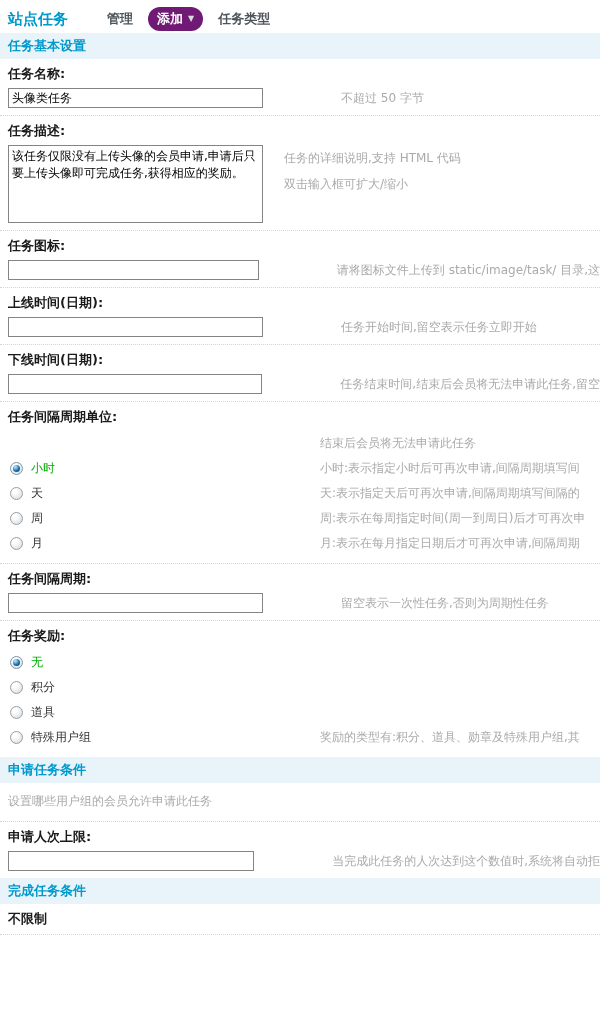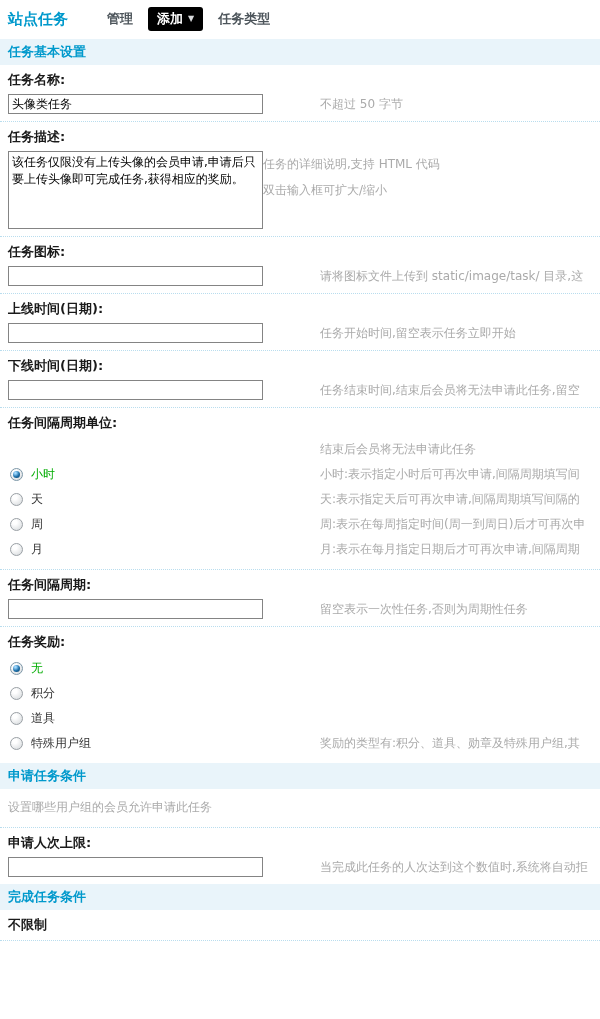--- a/index.html
+++ b/index.html
@@ -7,36 +7,36 @@
   body {
     width:600px; height:1019px; overflow:hidden;
     font-family:"DejaVu Sans","Liberation Sans",sans-serif;
     font-size:12px; color:#333;
   }
   
   .hdr { display:flex; align-items:center; padding:8px 0 0 8px; height:30px; }
   .hdr-title { color:#0099CC; font-size:15px; font-weight:bold; margin-right:26px; }
   .hdr-tab { color:#4d555b; font-size:13px; font-weight:bold; margin:0 13px; cursor:pointer; }
   .hdr-tab-active {
-    background:#000000; color:#fff; font-size:13px; font-weight:bold;
-    padding:3px 9px; border-radius:3px; margin:0 2px; cursor:pointer;
+    background:#701a75; color:#fff; font-size:13px; font-weight:bold;
+    padding:3px 9px; border-radius:12px; margin:0 2px; cursor:pointer;
     display:inline-flex; align-items:center; gap:5px;
   }
   .caret { font-size:8px; color:#d9dbdd; line-height:1; }
   
   .secbar {
-    margin-top:9px; height:26px; line-height:26px; background:#E9F4FA;
+    margin-top:3px; height:26px; line-height:26px; background:#E9F4FA;
     color:#0099CC; font-size:13px; font-weight:bold; padding-left:8px;
   }
   .secbar.tight { margin-top:0; }
   
   .row { padding:6px 0 7px 8px; border-bottom:1px dotted #b9ddee; }
   .row:last-of-type { border-bottom:none; }
   .flabel { font-size:13px; font-weight:bold; color:#1a1a1a; margin-bottom:5px; }
-  .ctl { display:flex; align-items:center; }
+  .ctl { display:flex; align-items:center;gap:21px; }
   .ctl-top { align-items:flex-start; }
   input.txt {
     width:255px; height:20px; border:1px solid #848484; background:#fff;
     font-family:inherit; font-size:12px; padding:1px 3px; color:#000;
   }
   textarea.txt {
     width:255px; height:78px; border:1px solid #848484; background:#fff;
     font-family:inherit; font-size:12px; padding:2px 3px; color:#000;
     resize:none; line-height:1.45; overflow:hidden;
   }

